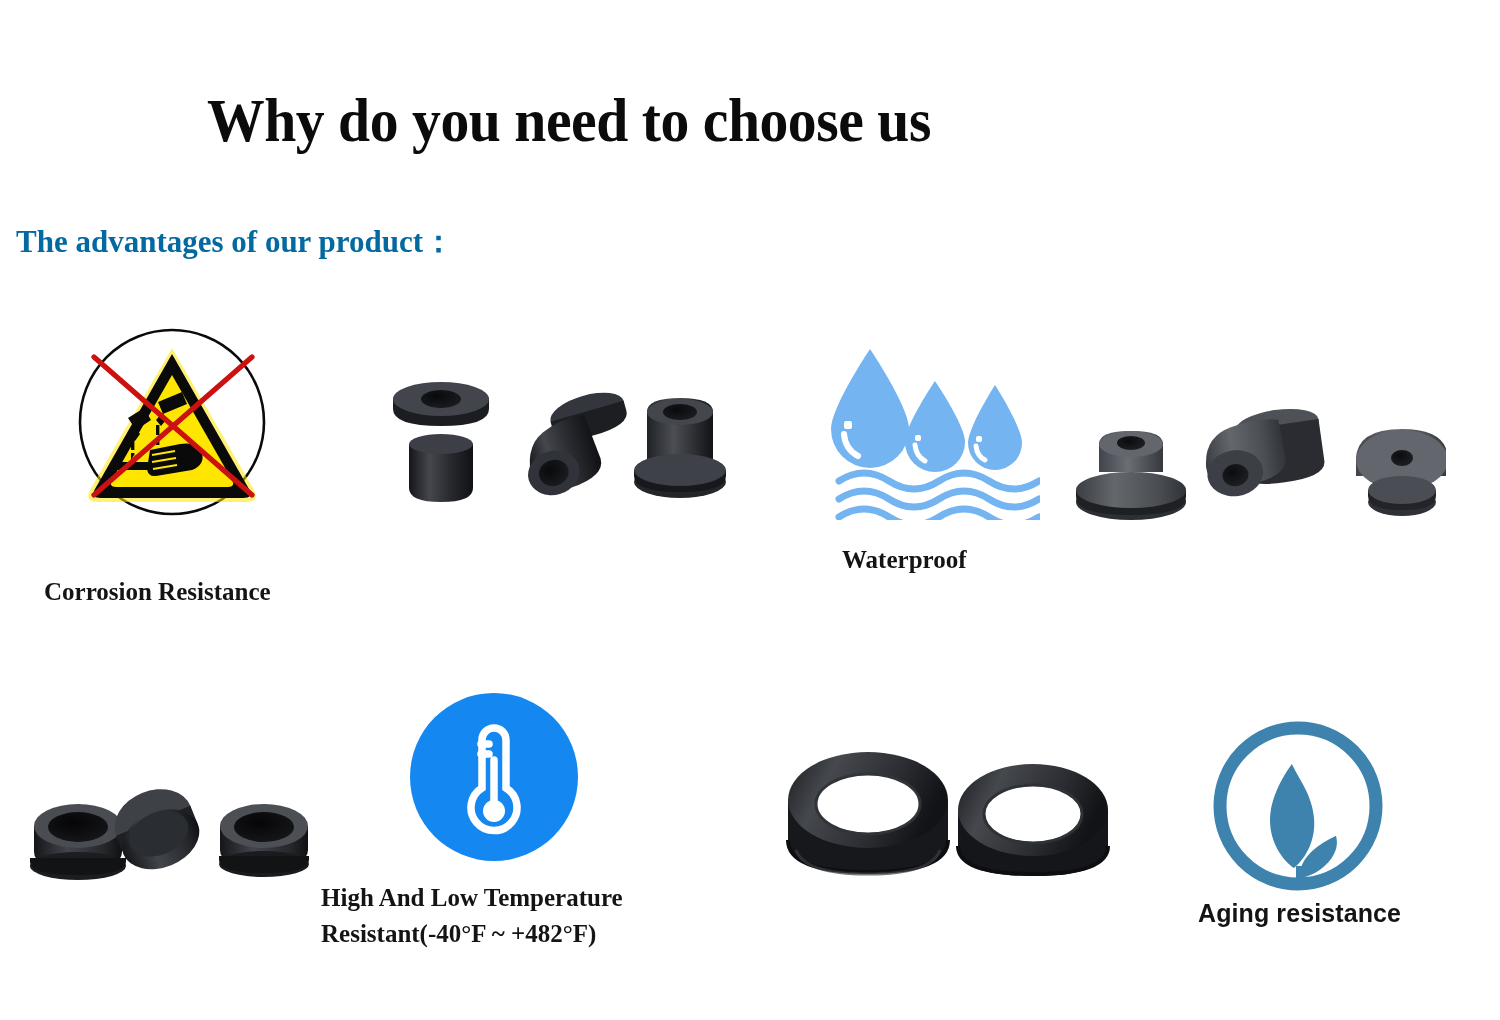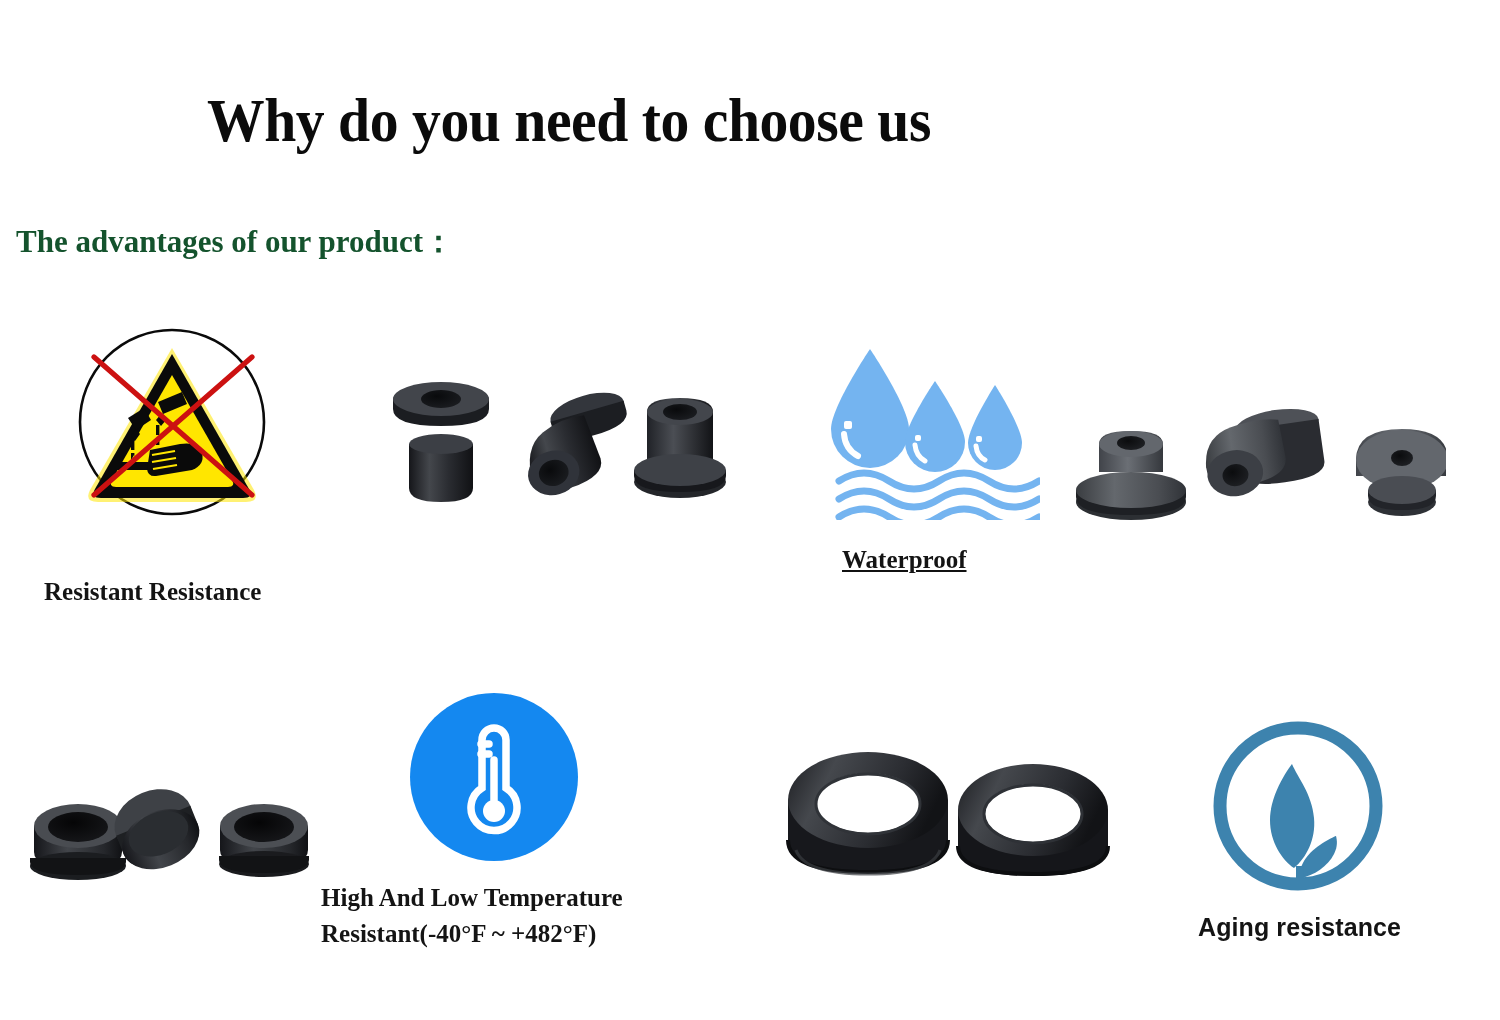--- a/index.html
+++ b/index.html
@@ -17,21 +17,21 @@
     font-family:"Liberation Serif", serif;
     font-weight:700; font-size:62px; line-height:1.05;
     letter-spacing:-0.5px;
     transform:scaleX(0.93); transform-origin:left center;
     white-space:nowrap; color:#0b0b0b;
   }
   #subtitle {
     position:absolute; left:16px; top:225px;
     font-family:"Liberation Serif", serif;
     font-weight:700; font-size:31px; line-height:1.1;
-    white-space:nowrap; color:#14532d;
+    white-space:nowrap; color:#0369a1;
   }
 
   
   .cell { position:absolute; }
   .cap {
     font-family:"Liberation Serif", serif;
     font-weight:700; font-size:25px; line-height:1.42;
     color:#141414; white-space:nowrap; text-align:left;
   }
   .cap.sans {
@@ -99,21 +99,21 @@
           <line x1="101" y1="147" x2="125" y2="143"></line>
         </g>
       </g>
 
       <g stroke="#CC1111" stroke-width="5.2" stroke-linecap="round">
         <line x1="42" y1="35" x2="200" y2="173"></line>
         <line x1="200" y1="35" x2="42" y2="173"></line>
       </g>
     </svg>
   </div>
-  <div class="cap" style="margin-top:22px; margin-left:-8px;">Resistant Resistance</div>
+  <div class="cap" style="margin-top:22px; margin-left:-8px;">Corrosion Resistance</div>
 </div>
 
 <div class="cell" style="left:372px; top:360px;">
   <div class="photo art" style="width:360px; height:180px;">
     <svg width="360" height="180" viewBox="0 0 360 180">
       <defs>
         <linearGradient id="blkA" x1="0" y1="0" x2="1" y2="0">
           <stop offset="0%" stop-color="#15161a"></stop>
           <stop offset="32%" stop-color="#44474c"></stop>
           <stop offset="62%" stop-color="#2a2c31"></stop>
@@ -152,21 +152,21 @@
         <ellipse cx="308" cy="52" rx="33" ry="13" fill="#43464c"></ellipse>
         <ellipse cx="308" cy="52" rx="17" ry="8" fill="url(#holeG)"></ellipse>
         <ellipse cx="308" cy="122" rx="46" ry="16" fill="#24262a"></ellipse>
         <path d="M262 110 h92 v6 q0 16 -46 16 q-46 0 -46 -16 Z" fill="#17181c"></path>
         <ellipse cx="308" cy="110" rx="46" ry="16" fill="#3e4147"></ellipse>
       </g>
     </svg>
   </div>
 </div>
 
-<div class="cell" style="left:825px; top:335px;text-decoration:underline;">
+<div class="cell" style="left:825px; top:335px;">
   <div class="art" id="waterproof-art">
     <svg width="215" height="185" viewBox="0 0 215 185">
 
       <path d="M45 14 C45 14 6 72 6 94 a39 39 0 0 0 78 0 C84 72 45 14 45 14 Z" fill="#74B4F0"></path>
       <rect x="19" y="86" width="8" height="8" rx="2" fill="#ffffff"></rect>
       <path d="M19 99 q1 15 14 22" stroke="#ffffff" stroke-width="6" fill="none" stroke-linecap="round"></path>
 
       <path d="M110 46 C110 46 80 90 80 107 a30 30 0 0 0 60 0 C140 90 110 46 110 46 Z" fill="#74B4F0"></path>
       <rect x="90" y="100" width="6" height="6" rx="2" fill="#ffffff"></rect>
       <path d="M90 110 q1 11 10 16" stroke="#ffffff" stroke-width="5" fill="none" stroke-linecap="round"></path>
@@ -338,14 +338,14 @@
     <svg width="180" height="180" viewBox="0 0 180 180">
       <circle cx="90" cy="90" r="78" fill="none" stroke="#3D83AE" stroke-width="13"></circle>
 
       <path d="M84 48 C84 48 62 76 62 104 C62 126 74 144 86 152 C98 142 108 124 106 102 C104 78 90 62 84 48 Z" fill="#3D83AE"></path>
 
       <path d="M128 120 C128 120 108 128 98 142 C93 149 91 156 92 162 C106 160 120 150 126 138 C130 130 129 124 128 120 Z" fill="#3D83AE"></path>
 
       <path d="M88 150 q0 8 0 14 l8 0 q0 -7 -1 -14 Z" fill="#3D83AE"></path>
     </svg>
   </div>
-  <div class="cap sans" style="margin-top:14px; margin-left:-10px;">Aging resistance</div>
+  <div class="cap sans" style="margin-left:-10px;">Aging resistance</div>
 </div>
 
 </body></html>

